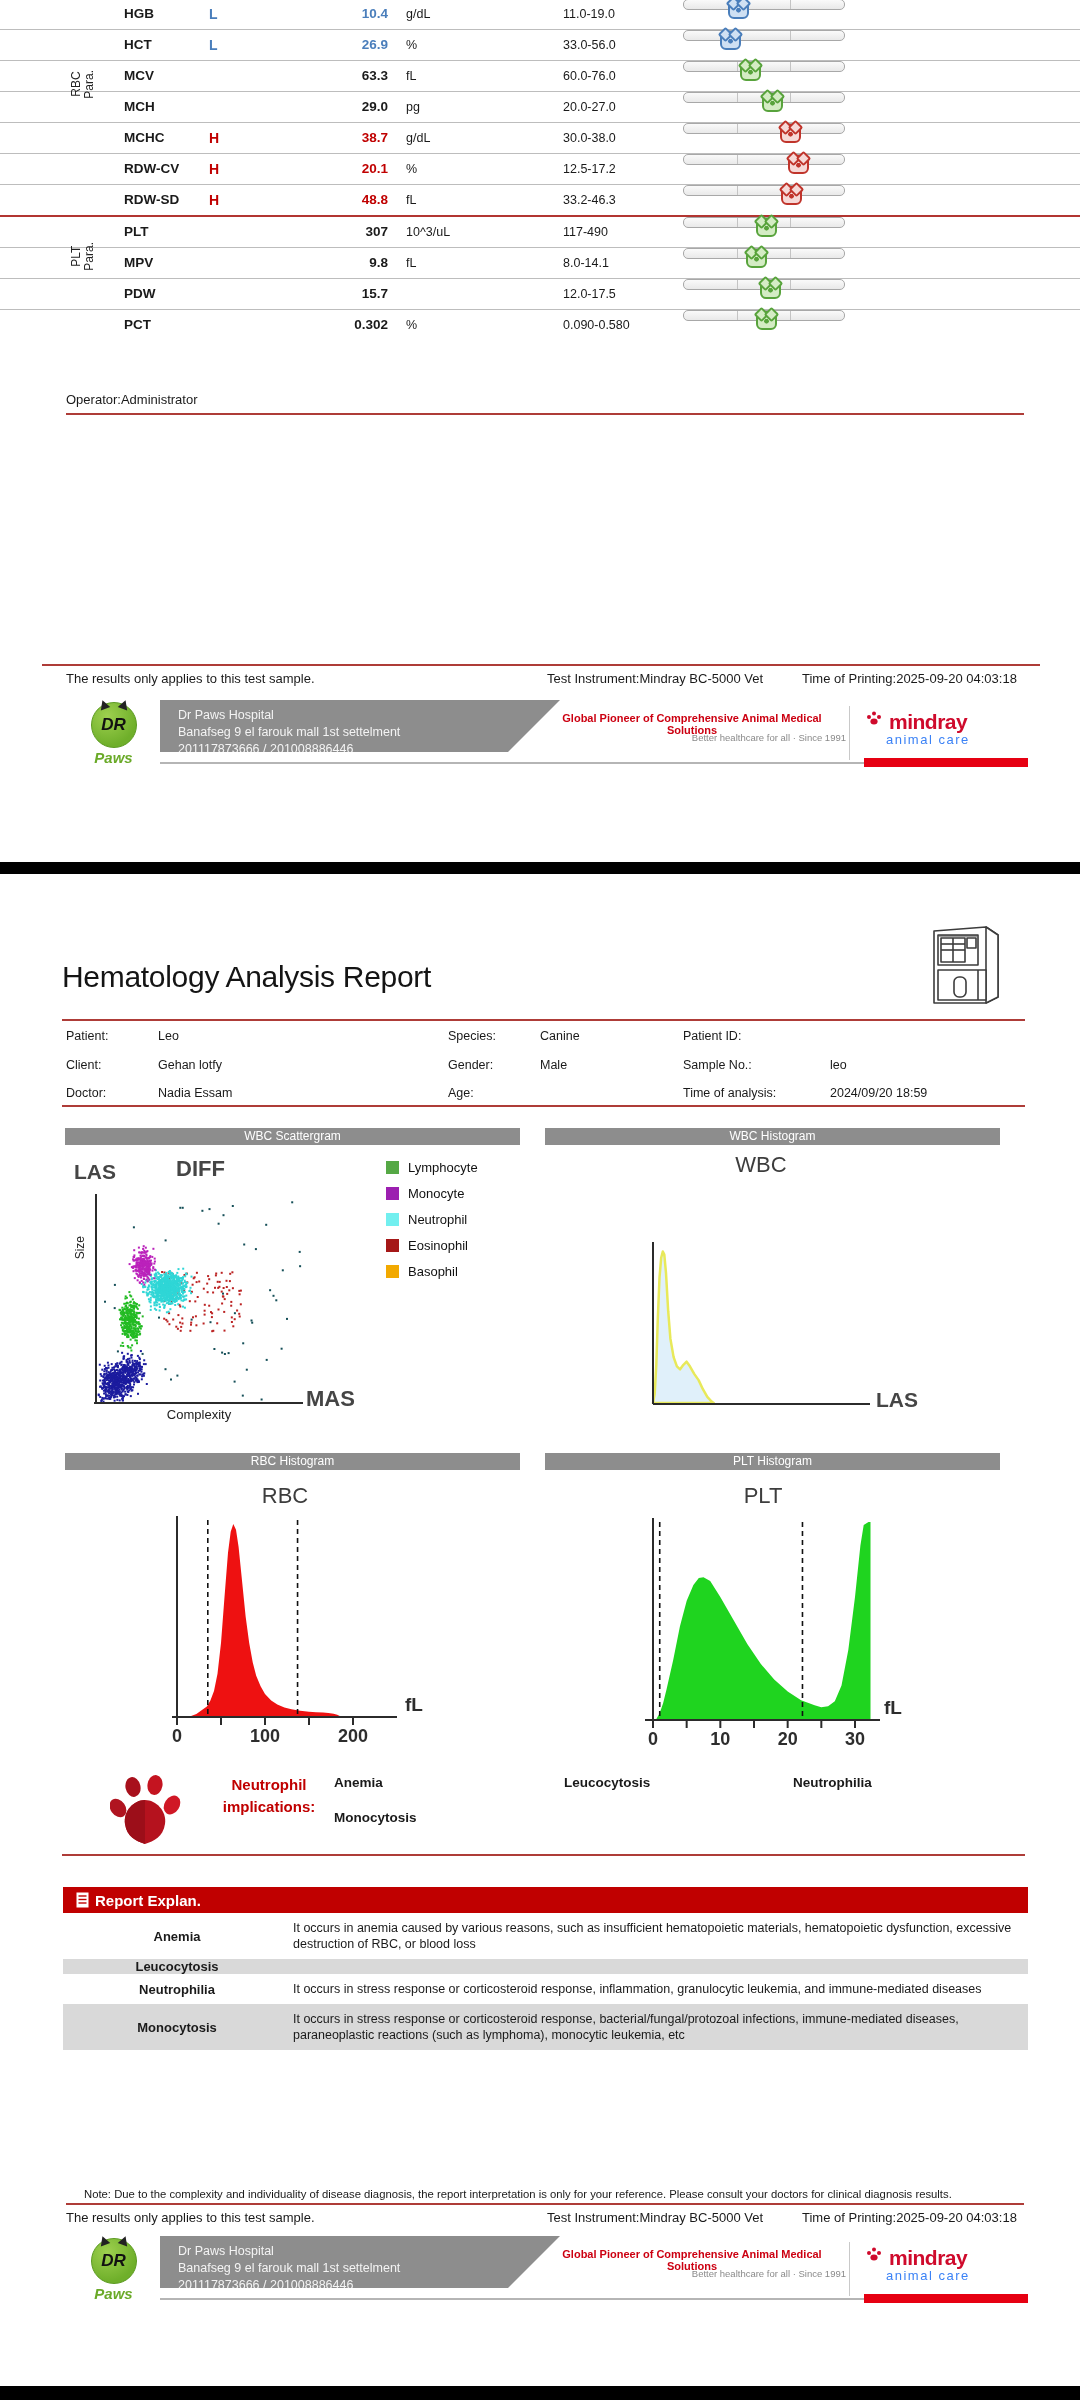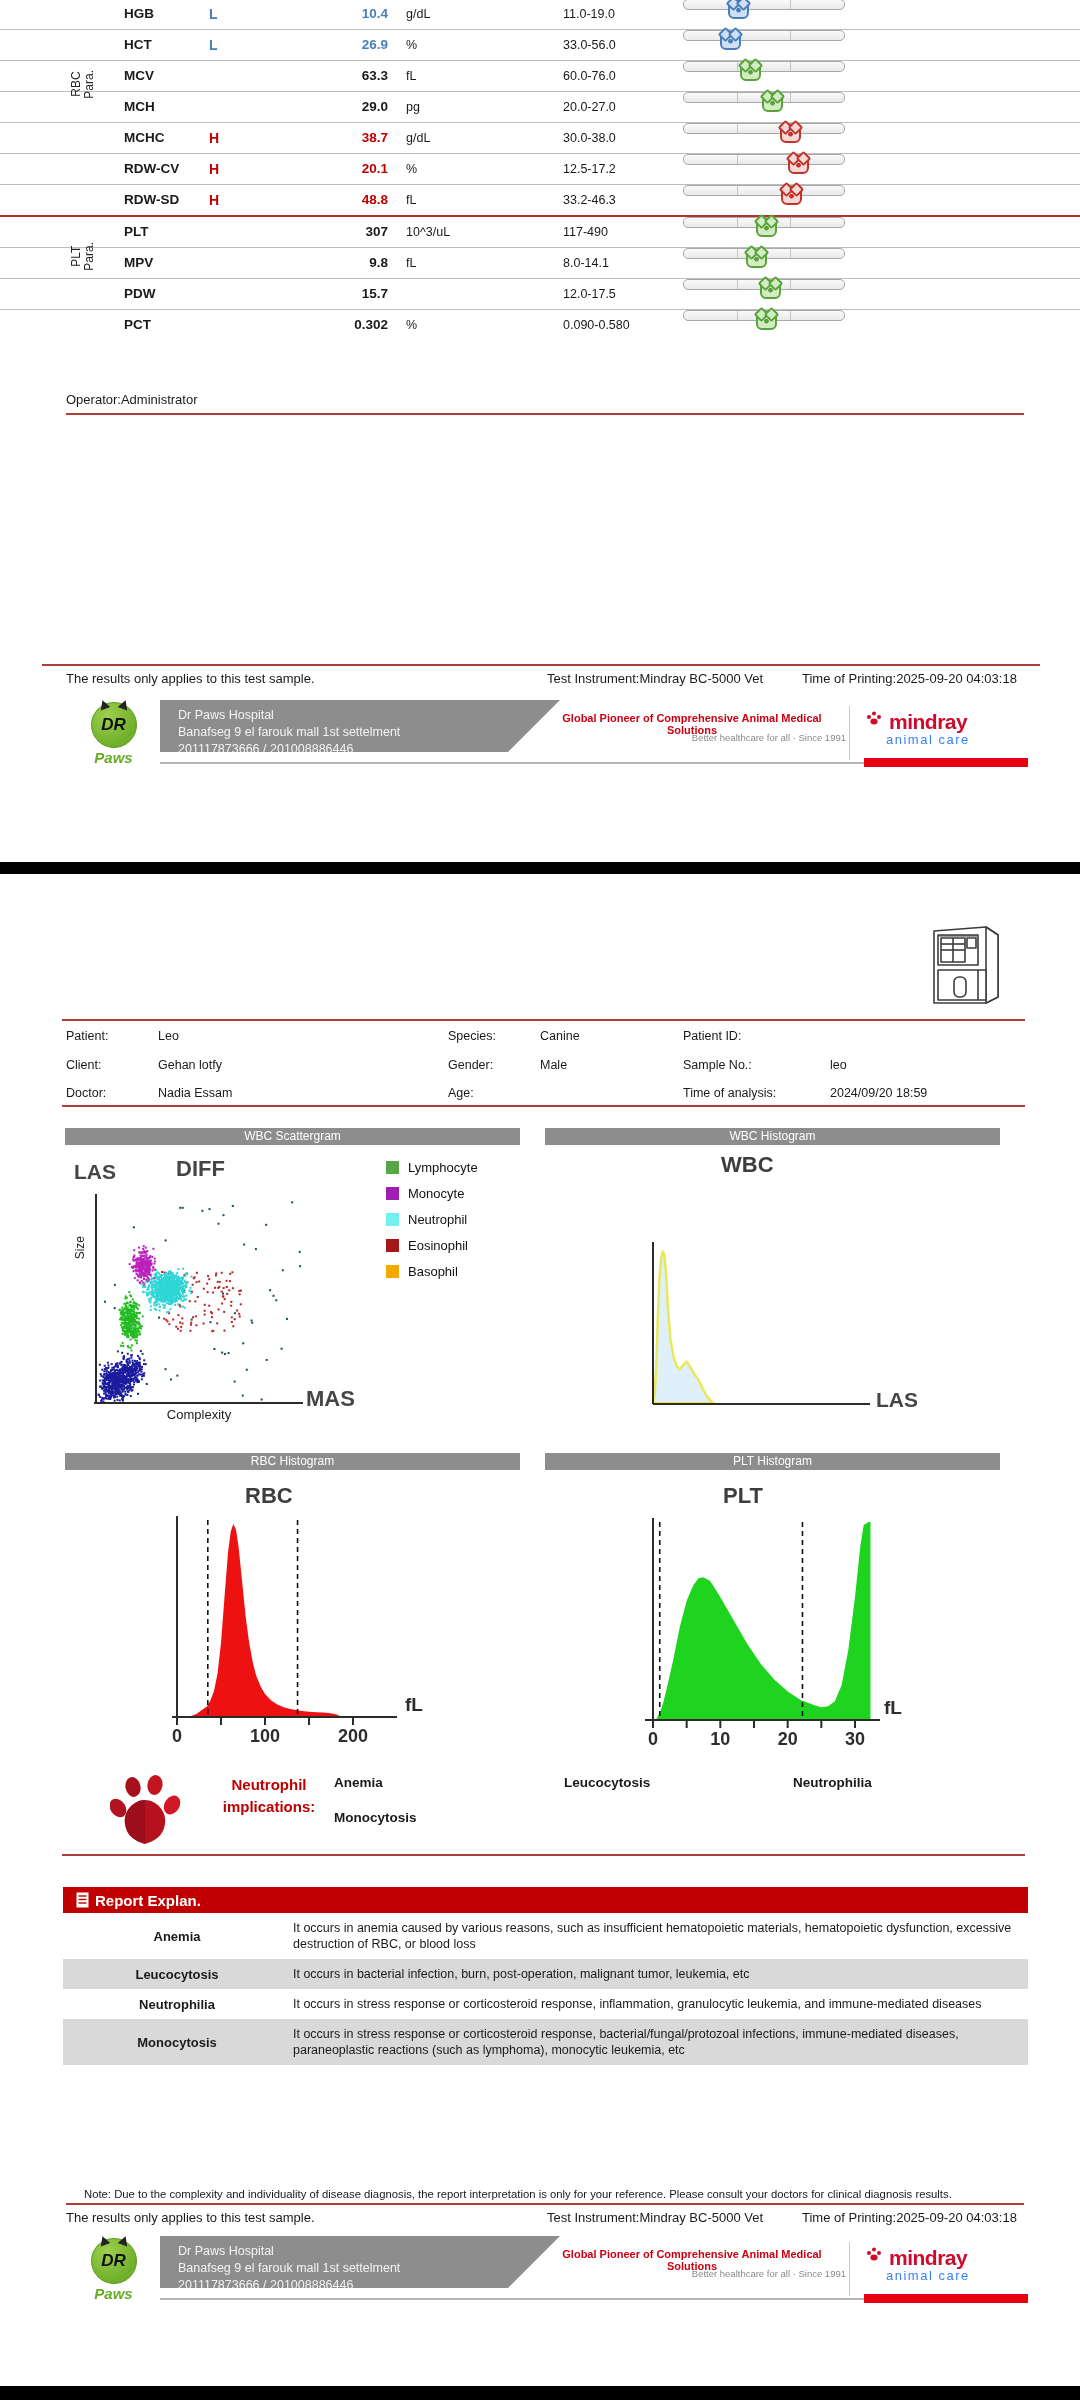--- a/index.html
+++ b/index.html
@@ -53,21 +53,21 @@
   .m-sub{color:#3b82f6;font-size:13px;letter-spacing:1.5px;margin-left:20px;margin-top:-2px;}
   .redbar{position:absolute;left:864px;top:58px;width:164px;height:9px;background:#e60012;}
   .grayline{position:absolute;left:160px;top:62px;width:704px;height:2px;background:#b5b5b5;}
   
   .blackbar{position:absolute;left:0;width:1080px;background:#000;}
   #report-title{position:absolute;left:62px;top:960px;font-size:30px;color:#141414;letter-spacing:-0.3px;}
   .pgrid-row span{position:absolute;font-size:12.5px;white-space:nowrap;}
   .secbar{position:absolute;width:455px;height:17px;background:#8d8d8d;color:#fff;font-size:12px;
           text-align:center;line-height:17px;}
   .bigax{position:absolute;font-weight:bold;color:#454545;font-size:21px;}
-  .ctitle{position:absolute;width:80px;font-weight:bold;color:#3d3d3d;font-size:22px;}
+  .ctitle{position:absolute;width:80px;text-align:center;font-weight:normal;color:#3d3d3d;font-size:22px;}
   .axlab{position:absolute;font-size:13px;color:#222;}
   .ticklab{position:absolute;font-size:18px;font-weight:600;color:#2d2d2d;transform:translateX(-50%);}
   .fllab{position:absolute;font-size:19px;font-weight:bold;color:#2d2d2d;}
   .legend-item{position:absolute;left:386px;height:14px;}
   .legend-item b{position:absolute;left:0;top:0;width:13px;height:13px;}
   .legend-item span{position:absolute;left:22px;top:0;font-size:13px;line-height:14px;color:#111;white-space:nowrap;}
   .diag-label{position:absolute;left:214px;top:1774px;width:110px;text-align:center;color:#c00000;
               font-weight:bold;font-size:15px;line-height:22px;}
   .diag-item{position:absolute;font-weight:bold;font-size:13.5px;white-space:nowrap;}
   #explan{position:absolute;left:63px;top:1887px;width:965px;}
@@ -276,20 +276,21 @@
       <rect x="47" y="23" width="9" height="10"></rect>
       <rect x="18" y="55" width="48" height="30"></rect>
       <rect x="34" y="62" width="12" height="20" rx="5"></rect>
       <line x1="58" y1="55" x2="58" y2="85"></line>
     </g>
     <g fill="none" stroke="#3c3c3c" stroke-width="1">
         <line x1="19" y1="21" x2="57" y2="21"></line>
       </g>
   </svg>
 
+  <div id="report-title">Hematology Analysis Report</div>
   <div class="rule" style="left:62px;top:1019px;width:963px;height:1.6px;"></div>
 
   <div id="patient-grid" class="abs" style="left:0;top:0;width:1080px;">
       <div class="pgrid-row">
         <span style="left:66px;top:1029px">Patient:</span>
         <span style="left:158px;top:1029px">Leo</span>
         <span style="left:448px;top:1029px">Species:</span>
         <span style="left:540px;top:1029px">Canine</span>
         <span style="left:683px;top:1029px">Patient ID:</span>
         <span style="left:830px;top:1029px"></span>
@@ -2691,21 +2692,20 @@
       </svg>
       <span>Report Explan.</span>
     </div>
     <div id="explan-rows">
         <div class="erow">
           <div class="term">Anemia</div>
           <div class="desc">It occurs in anemia caused by various reasons, such as insufficient hematopoietic materials, hematopoietic dysfunction, excessive destruction of RBC, or blood loss</div>
         </div>
         <div class="erow gray">
           <div class="term">Leucocytosis</div>
-          <div class="desc">It occurs in bacterial infection, burn, post-operation, malignant tumor, leukemia, etc</div>
         </div>
         <div class="erow">
           <div class="term">Neutrophilia</div>
           <div class="desc">It occurs in stress response or corticosteroid response, inflammation, granulocytic leukemia, and immune-mediated diseases</div>
         </div>
         <div class="erow gray">
           <div class="term">Monocytosis</div>
           <div class="desc">It occurs in stress response or corticosteroid response, bacterial/fungal/protozoal infections, immune-mediated diseases, paraneoplastic reactions (such as lymphoma), monocytic leukemia, etc</div>
         </div>
       </div>

